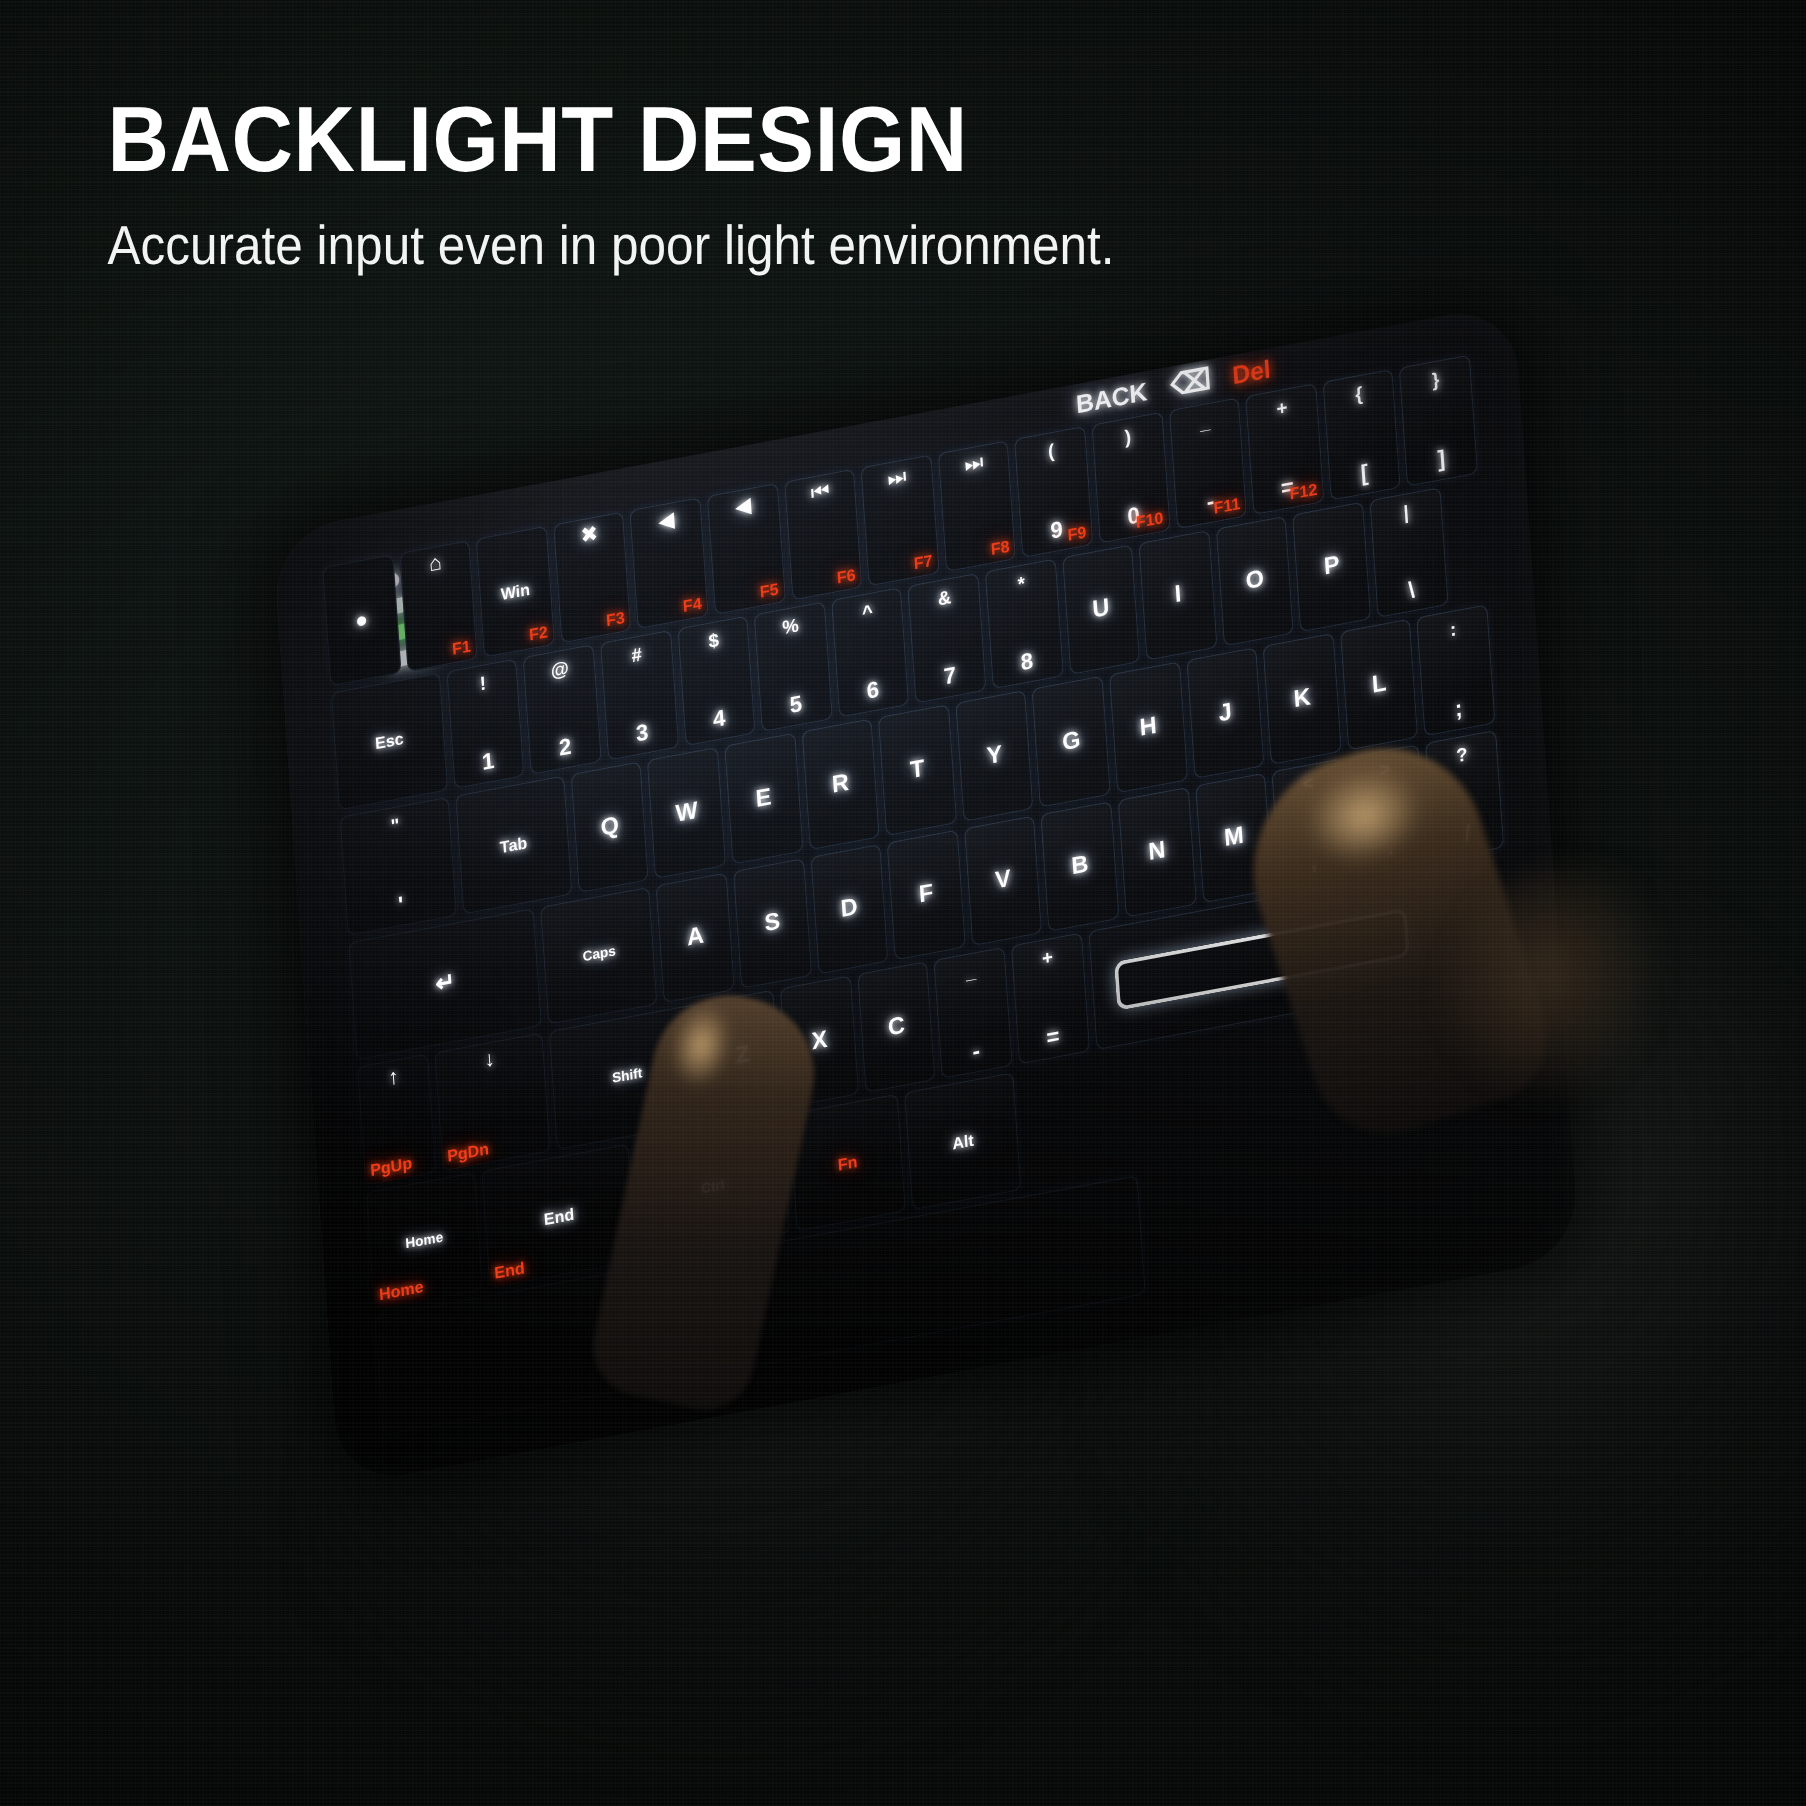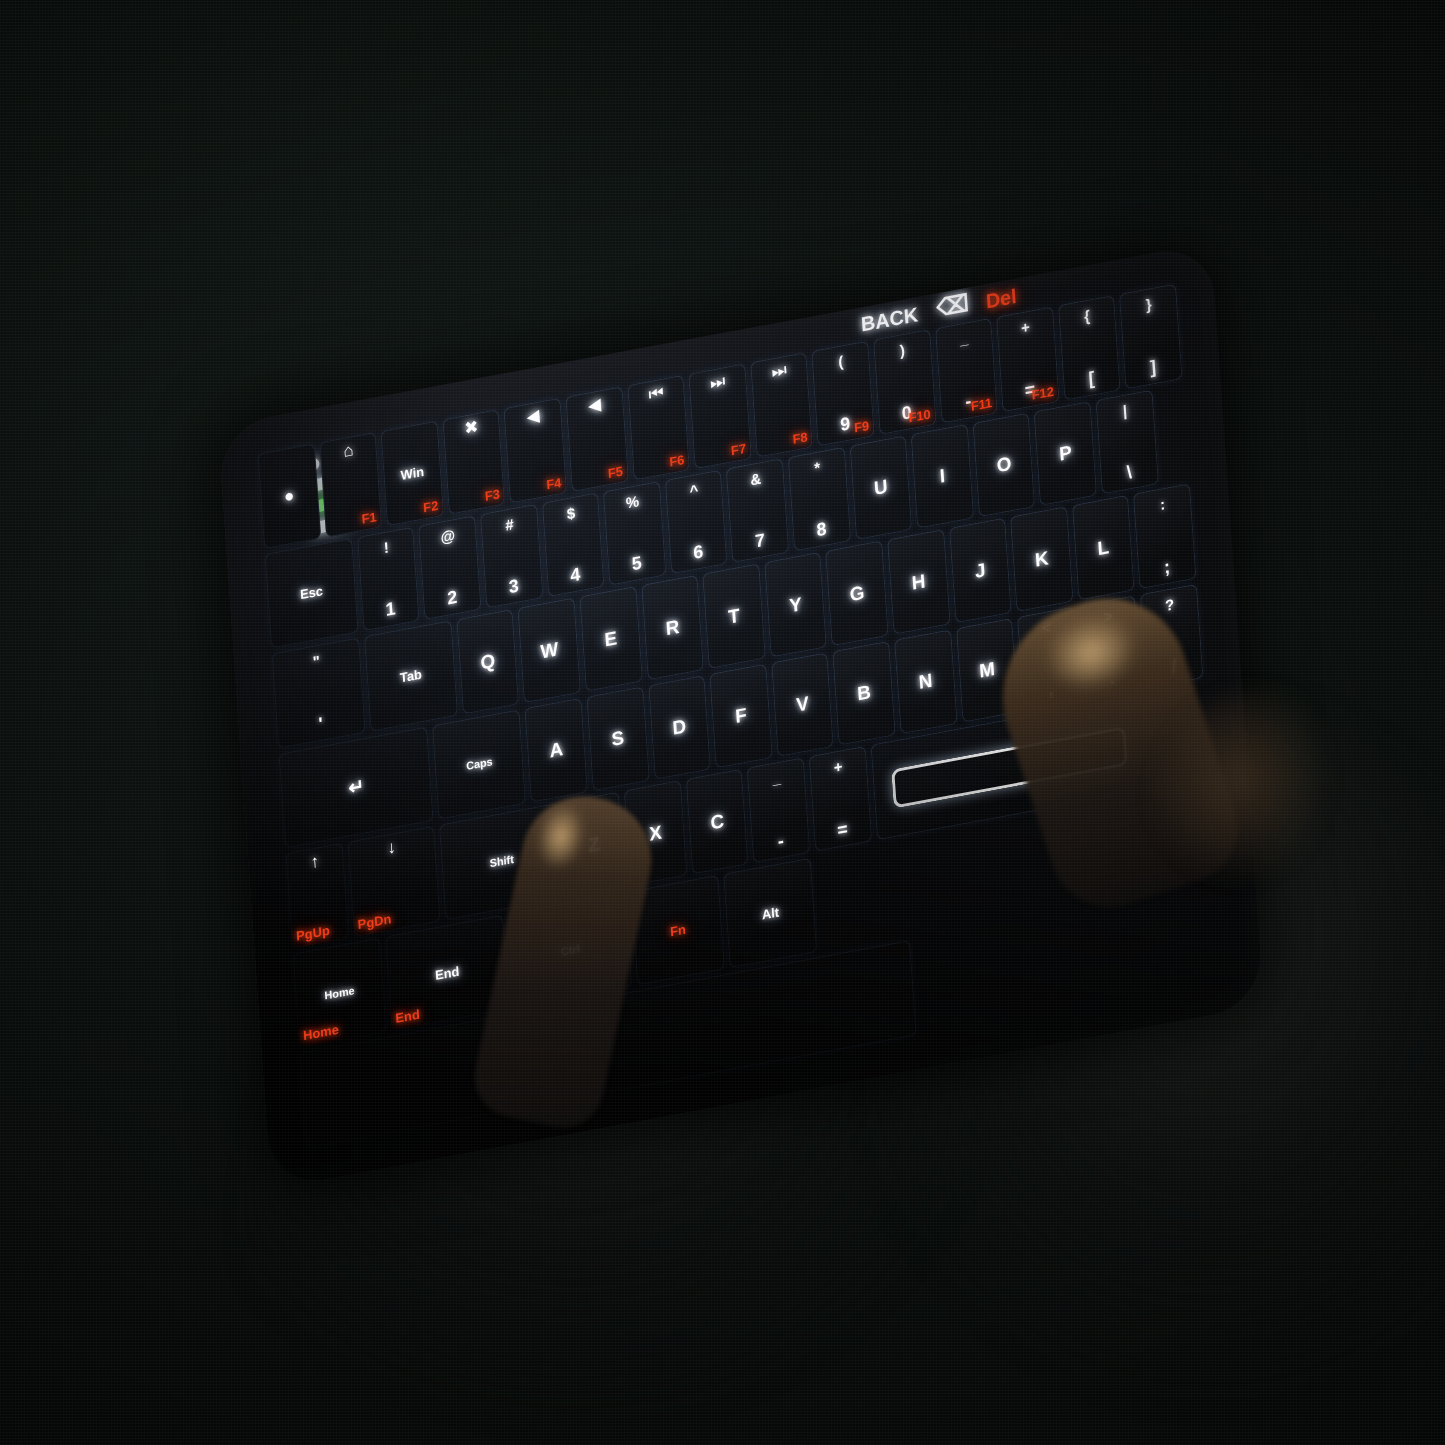--- a/index.html
+++ b/index.html
@@ -422,13 +422,17 @@
 
   <div class="digit" id="thumb-left"></div>
   <div class="digit" id="thumb-left-hl"></div>
   <div class="digit" id="finger-right"></div>
   <div class="digit" id="finger-right-hl"></div>
   <div class="digit" id="knuckle-right"></div>
 
   <div class="vignette"></div>
   <div class="grain"></div>
 
+  <div id="headline">
+    <div class="h-title">BACKLIGHT DESIGN</div>
+    <div class="h-sub">Accurate input even in poor light environment.</div>
+  </div>
 </div>
 
 </body></html>

